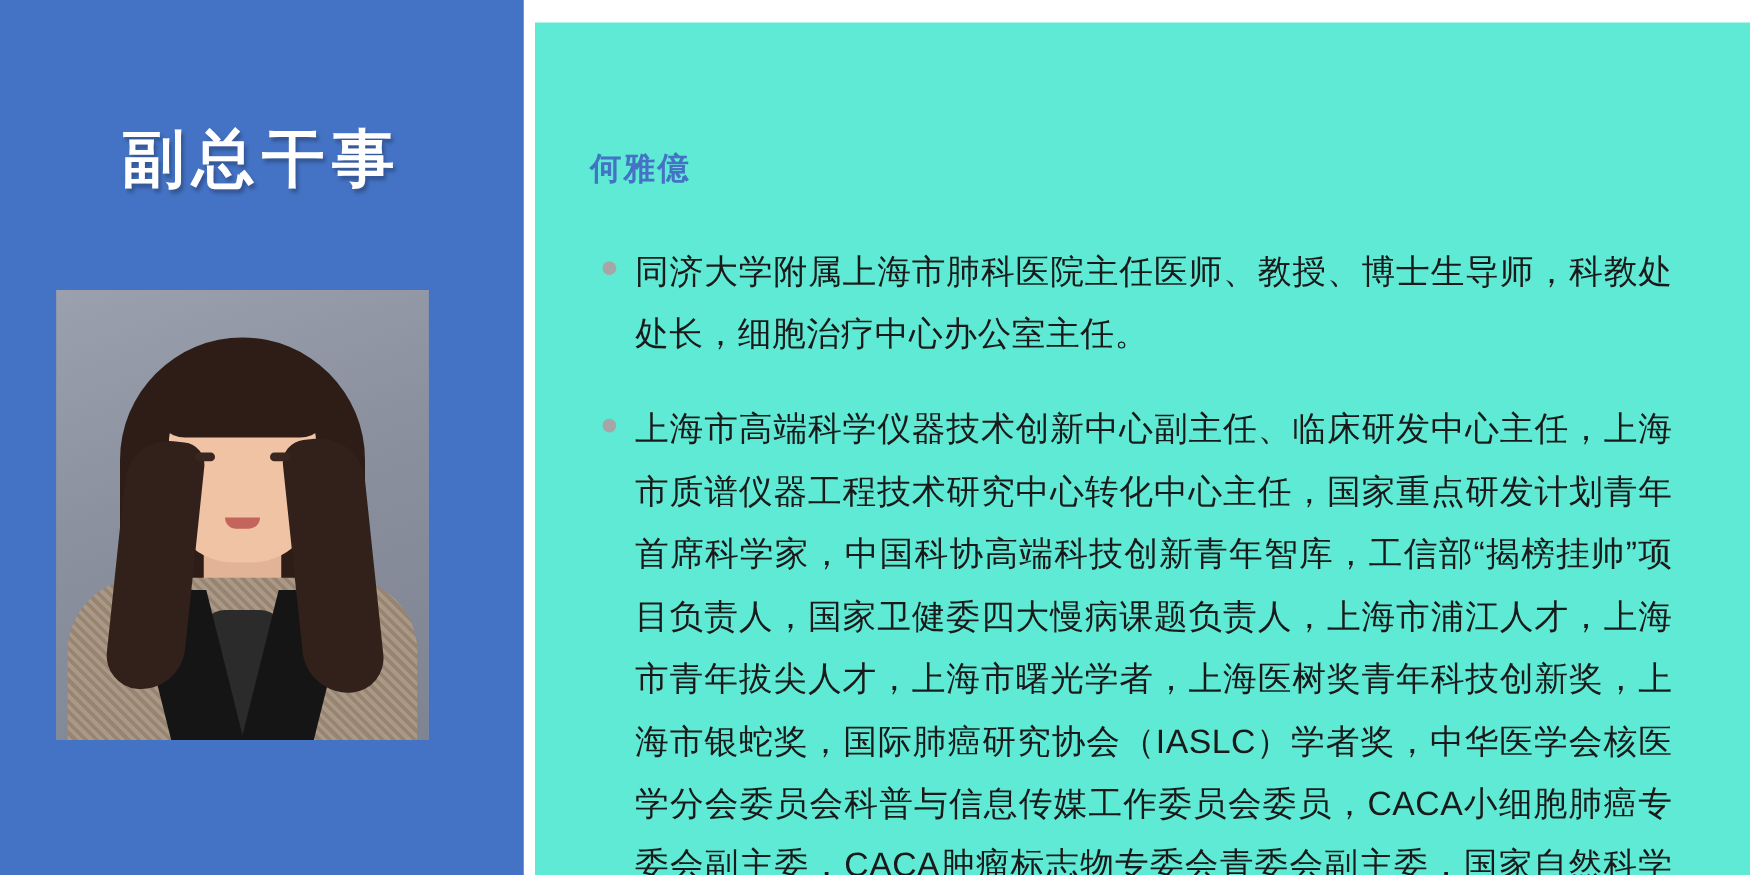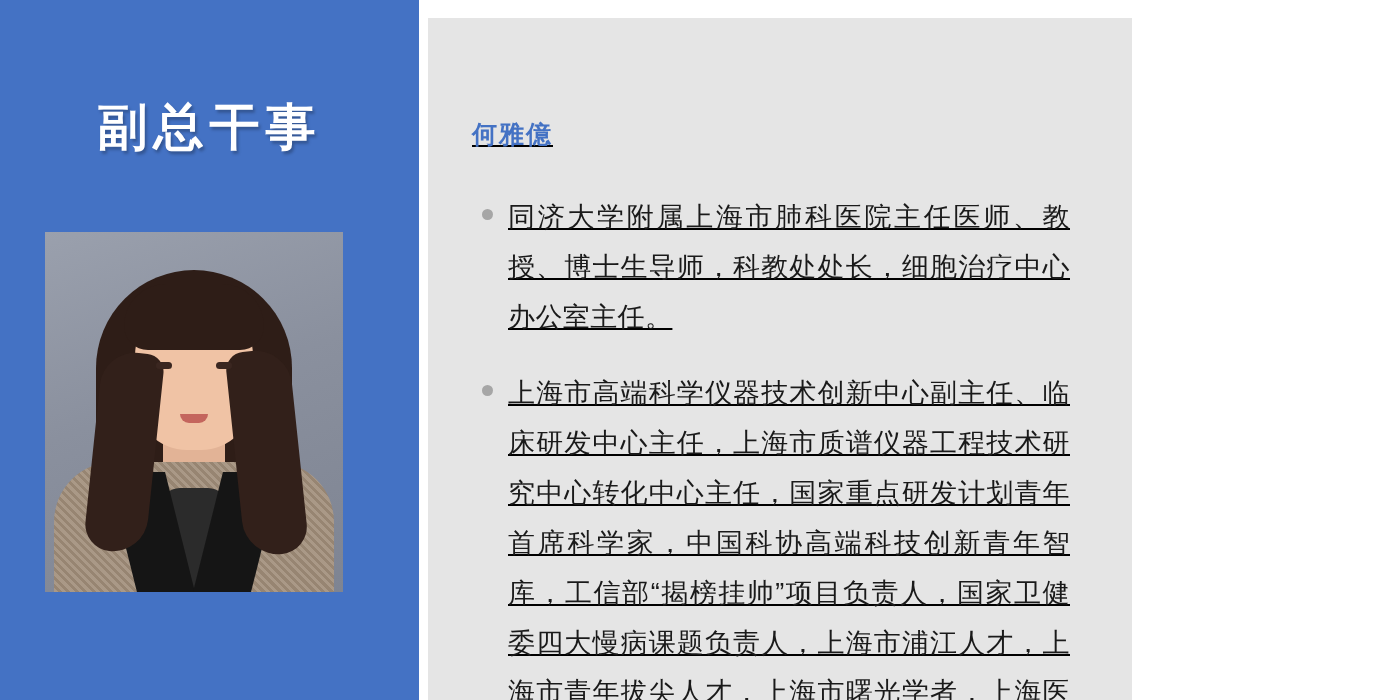--- a/index.html
+++ b/index.html
@@ -7,21 +7,21 @@
     padding: 0;
     width: 1400px;
     height: 700px;
     overflow: hidden;
     background: #ffffff;
     font-family: "Liberation Sans", "DejaVu Sans", sans-serif;
   }
 
   .slide {
     position: relative;
-    width: 1132px;
+    width: 1400px;
     height: 700px;
     background: #ffffff;
     display: flex;
     flex-direction: row;
   }
 
   
   .left-panel {
     position: relative;
     width: 419px;
@@ -195,25 +195,24 @@
   .gap {
     flex: 0 0 9px;
     background: #ffffff;
   }
 
   .right-panel {
     position: relative;
     flex: 1 1 auto;
     height: 682px;
     margin-top: 18px;
-    background: #e5e5e5;
+    background: #5eead4;
     box-sizing: border-box;
     padding: 100px 62px 0 44px;
     overflow: hidden;
-    text-decoration: underline;
   }
 
   .person-name {
     color: #4472c4;
     font-size: 25px;
     font-weight: bold;
     letter-spacing: 2px;
     margin: 0 0 42px 0;
   }
 

